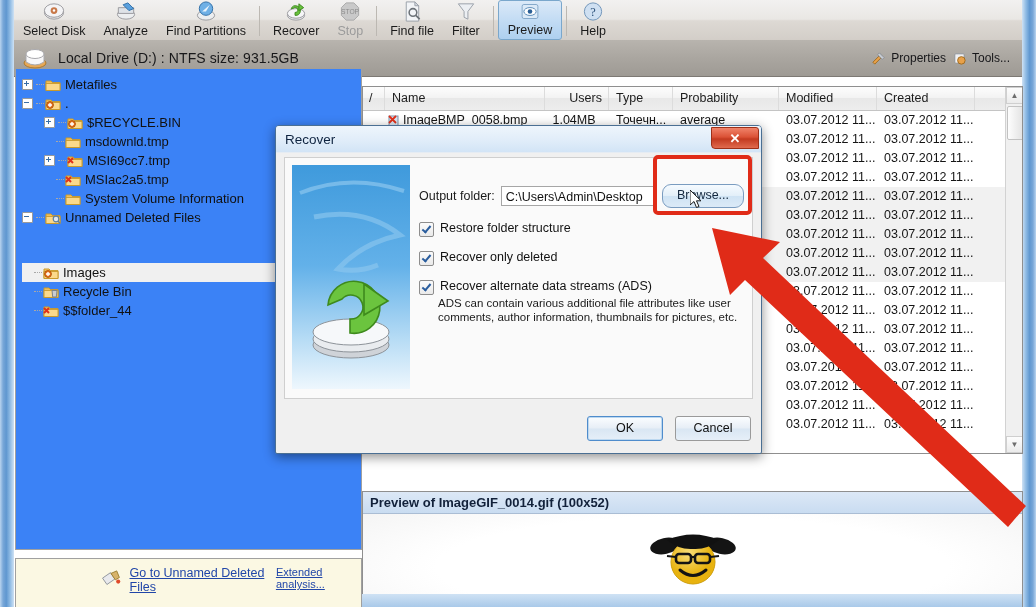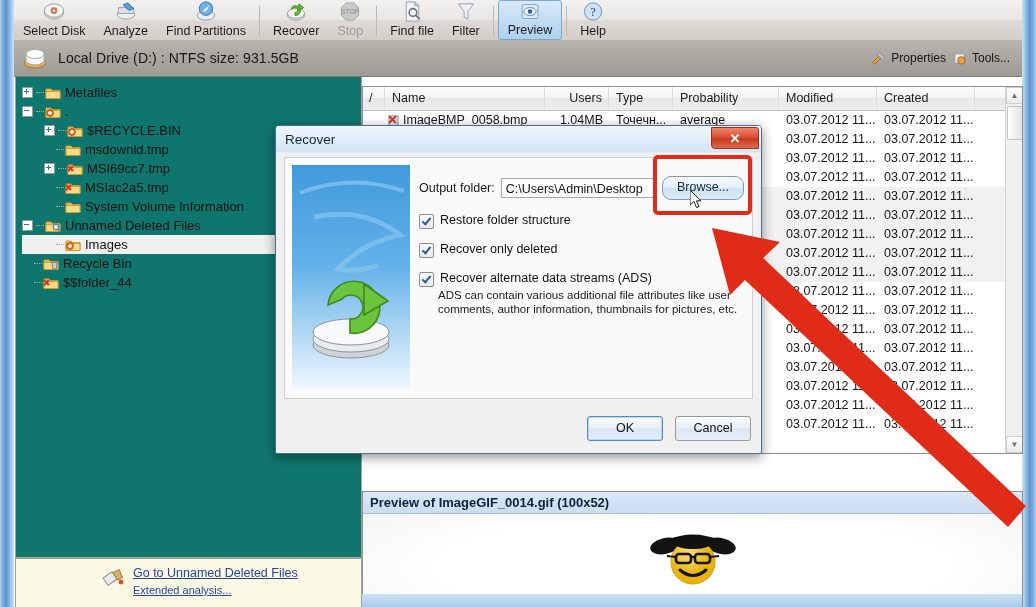--- a/index.html
+++ b/index.html
@@ -61,22 +61,22 @@
     border-bottom: 1px solid #7d7974;
   }
   .drive-title {
     font-size: 14px; color: #18181a; margin-left: 8px; letter-spacing: 0.1px;
   }
   .drive-actions { margin-left: auto; display: flex; align-items: center; gap: 6px; padding-right: 12px; }
   .drive-action { display: flex; align-items: center; gap: 5px; font-size: 12px; color: #17171a; }
 
   
   .tree-pane {
-    position: absolute; left: 15px; top: 77px; width: 345px; height: 480px;
-    background: #0f766e; border: 1px solid #a0a0a0; border-top: none;
+    position: absolute; left: 15px; top: 69px; width: 345px; height: 480px;
+    background: #3b82f6; border: 1px solid #a0a0a0; border-top: none;
     overflow: hidden;
   }
   .tree-inner { padding: 6px 0 0 6px; }
   .tnode { display: flex; align-items: center; height: 19px; font-size: 13px; color: #111; white-space: nowrap; }
   .tnode.sel-soft { background: #f0f0f0; }
   .tbox {
     width: 9px; height: 9px; border: 1px solid #9a9a9a; background: #fff;
     margin-right: 3px; position: relative; flex: none; border-radius: 1px;
   }
   .tbox::before {
@@ -108,21 +108,21 @@
   .lh.type { width: 64px; }
   .lh.prob { width: 106px; }
   .lh.mod { width: 98px; }
   .lh.cre { width: 98px; }
   .lh.tail { flex: 1; border-right: none; }
   .row { display: flex; height: 19px; align-items: center; font-size: 12.5px; color: #151515; }
   .row.alt { background: #f1f1f1; }
   .c { height: 19px; line-height: 19px; box-sizing: border-box; overflow: hidden; white-space: nowrap; }
   .c.num { width: 22px; padding-left: 4px; }
   .c.name { width: 160px; padding-left: 3px; display:flex; align-items:center; gap:3px; }
-  .c.size { width: 64px; text-align: right; padding-right: 6px; }
+  .c.size { width: 64px; text-align: center; padding-right: 6px; }
   .c.type { width: 64px; padding-left: 7px; }
   .c.prob { width: 106px; padding-left: 7px; }
   .c.mod { width: 98px; padding-left: 7px; }
   .c.cre { width: 98px; padding-left: 7px; }
   .fico { width: 12px; height: 12px; flex: none; }
 
   
   .vsb {
     position: absolute; right: 0; top: 0; width: 17px; height: 100%;
     background: #f0f0f0; border-left: 1px solid #d2d2d2; box-sizing: border-box;
@@ -161,21 +161,21 @@
   
   .smiley { position: absolute; left: 50%; top: 16px; transform: translateX(-50%); width: 100px; height: 56px; }
 
   
   .status-strip {
     position: absolute; left: 15px; top: 558px; width: 345px; height: 49px;
     background: #fbf8e3; border: 1px solid #a0a0a0; border-bottom: none;
     overflow: hidden;
   }
   .status-inner { display: flex; align-items: flex-start; gap: 7px; padding: 7px 0 0 84px; }
-  .status-links { display: flex; flex-direction: column; gap: 4px; }
+  .status-links { display: flex; flex-direction: row; gap: 4px; }
   .link-main { font-size: 12.5px; color: #2146a8; text-decoration: underline; }
   .link-sub { font-size: 11px; color: #2146a8; text-decoration: underline; }
 
   
   .bottom-strip {
     position: absolute; left: 362px; top: 594px; width: 660px; height: 13px;
     background: linear-gradient(to bottom, #cfe2f4, #a9c9e9);
   }
 
   
@@ -202,21 +202,21 @@
   .dlg-body { position: absolute; left: 0; top: 27px; right: 0; bottom: 0; }
   .dlg-inner {
     position: absolute; left: 8px; top: 4px; right: 8px; height: 240px;
     background: #fafafa; border: 1px solid #cfcfcf;
   }
   .dlg-banner {
     position: absolute; left: 7px; top: 7px; width: 118px; height: 224px;
     background: linear-gradient(to bottom, #4a9fe0 0%, #63b0e8 40%, #a8d4f2 72%, #e8f4fc 100%);
     overflow: hidden;
   }
-  .dlg-fields { position: absolute; left: 134px; top: 18px; right: 8px; }
+  .dlg-fields { position: absolute; left: 134px; top: 26px; right: 8px; }
   .field-row { display: flex; align-items: center; gap: 6px; }
   .field-label { font-size: 12.5px; color: #1a1a1a; }
   .field-input {
     flex: 1; height: 20px; line-height: 20px; background: #fff;
     border: 1px solid #a6a6a6; font-size: 12.5px; color: #111; padding-left: 4px;
     box-sizing: border-box; white-space: nowrap; overflow: hidden;
   }
   .browse-btn {
     width: 80px; height: 22px; flex: none;
     background: linear-gradient(to bottom, #f6fbff 0%, #e3eff9 48%, #cfe3f4 52%, #dceaf7 100%);
@@ -454,21 +454,21 @@
           <span class="tbox"></span>
           <span class="tdash"></span>
           <span class="tico"><svg width="16" height="14" viewBox="0 0 16 14">
               <path d="M1 3 H6 L7.5 4.6 H15 V12.5 H1 Z" fill="#f5c463" stroke="#c99a2c"></path>
               <path d="M1 5.4 H15 V12.5 H1 Z" fill="#fbd98b" stroke="#c99a2c"></path>
               <circle cx="11" cy="8" r="2.8" fill="#dfe8f2" stroke="#5d7fa2" stroke-width="1.2"></circle>
               <line x1="13" y1="10" x2="15" y2="12.5" stroke="#5d7fa2" stroke-width="1.5"></line>
             </svg></span>
           <span>Unnamed Deleted Files</span>
         </div>
-        <div class="tnode sel-soft" style="padding-left: 22px;">
+        <div class="tnode sel-soft" style=" margin-top: 36px;">
           <span class="tbox none"></span>
           <span class="tdash"></span>
           <span class="tico"><svg width="16" height="14" viewBox="0 0 16 14">
               <path d="M1 3 H6 L7.5 4.6 H15 V12.5 H1 Z" fill="#f5c463" stroke="#c99a2c"></path>
               <path d="M1 5.4 H15 V12.5 H1 Z" fill="#fbd98b" stroke="#c99a2c"></path>
               <circle cx="5" cy="8" r="3.4" fill="#e8751f" stroke="#b4540c"></circle>
               <path d="M5 6 V10 M3 8 H7" stroke="#fff" stroke-width="1.4"></path>
             </svg></span>
           <span>Images</span>
         </div>

